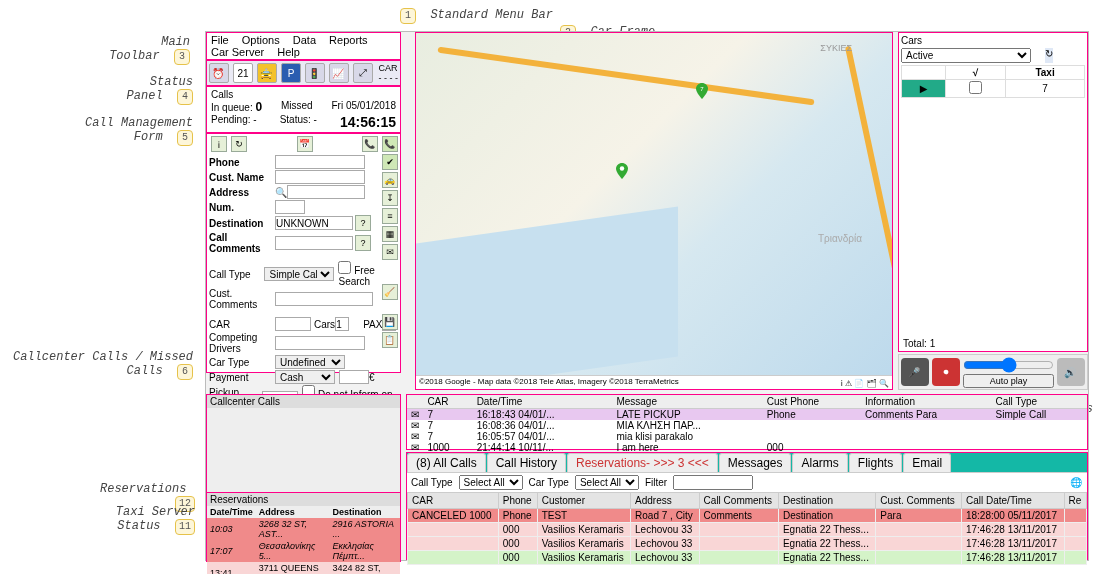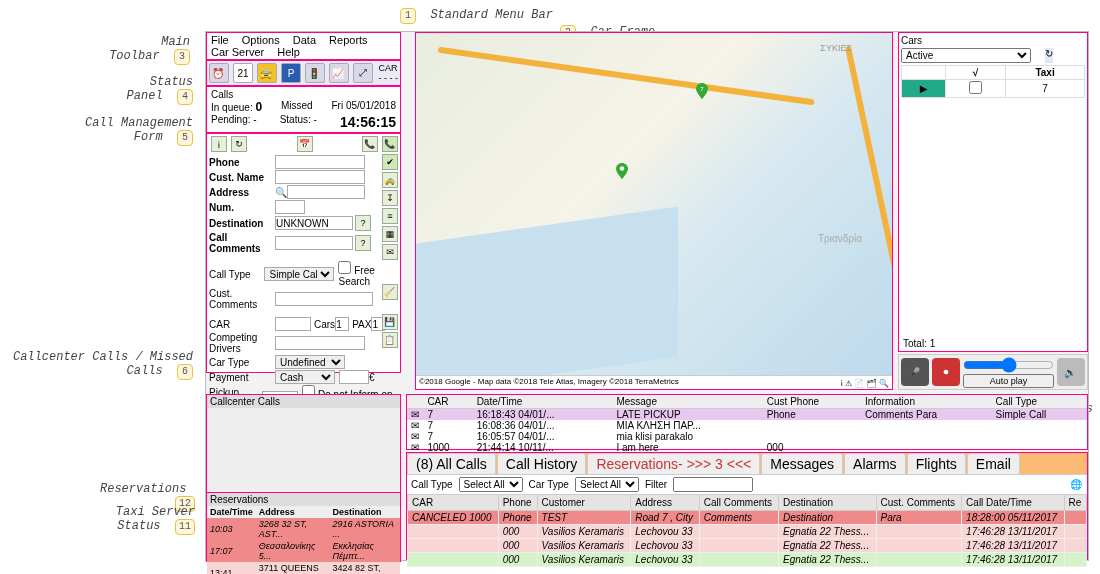--- a/index.html
+++ b/index.html
@@ -30,28 +30,28 @@
   .carframe table { width:100%; font-size:10px; border-collapse:collapse; margin-top:2px;}
   .carframe th, .carframe td { border:1px solid #ddd; padding:1px 3px; text-align:center;}
   .carfooter { position:absolute; right:0; top:322px; width:190px; height:36px; background:#eee; display:flex; align-items:center; gap:3px; padding:2px; border:1px solid #ccc;}
   .carfooter .bigico { width:28px; height:28px; background:#555; border-radius:4px; color:#fff; display:flex;align-items:center;justify-content:center;}
   .msgtable { position:absolute; left:200px; right:0; top:362px; height:56px; border:1px solid #f08; background:#fff; font-size:10px;}
   .msgtable table { width:100%; border-collapse:collapse;}
   .msgtable th { background:#eee; text-align:left; padding:1px 4px; border-bottom:1px solid #ccc; font-weight:normal;}
   .msgtable td { padding:0 4px;}
   .msgtable .selrow td { background:#e8c8f0;}
   .callstable { position:absolute; left:200px; right:0; top:420px; bottom:0; border:1px solid #f08; background:#fff;}
-  .tabs { display:flex; background:#fdba74; border-bottom:1px solid #ccc; font-size:14px;}
+  .tabs { display:flex; background:#14b8a6; border-bottom:1px solid #ccc; font-size:12px;}
   .tabs span { padding:2px 8px; border:1px solid #ccc; border-bottom:none; background:#eee; border-radius:3px 3px 0 0; margin-right:1px;}
   .tabs span.red { color:#c33; font-weight:normal;}
   .filterrow { display:flex; align-items:center; gap:6px; padding:2px 4px; font-size:10px;}
   .filterrow select, .filterrow input { font-size:10px;}
   .gridtable { width:100%; border-collapse:collapse; font-size:10px;}
   .gridtable th { background:#e4e4e4; border:1px solid #ccc; padding:2px 4px; text-align:left; font-weight:normal;}
-  .gridtable td { border:1px solid #eee; padding:1px 4px; white-space:nowrap; overflow:hidden; text-overflow:ellipsis;font-style:italic;}
+  .gridtable td { border:1px solid #eee; padding:1px 4px; white-space:nowrap; overflow:hidden; text-overflow:ellipsis;}
   .gridtable tr.r-red td { background:#f08a8a;}
   .gridtable tr.r-pink td { background:#f9d6d6;}
   .gridtable tr.r-green td { background:#d4f3c8;}
   .missedcalls { position:absolute; left:0; top:362px; width:195px; height:120px; border:1px solid #f08; background:#eee;}
   .missedcalls .hdr { background:#ddd; font-size:10px; padding:1px 3px;}
   .reserv { position:absolute; left:0; top:460px; width:195px; height:70px; border:1px solid #f08; background:#fff;}
   .reserv .hdr { background:#ddd; font-size:10px; padding:1px 3px;}
   .reserv table { width:100%; font-size:9px; border-collapse:collapse;}
   .reserv th { background:#eee; text-align:left; padding:1px 3px;}
   .reserv td { padding:1px 3px;}
@@ -164,21 +164,21 @@
       <div class="frow">
           <div class="lbl" style="font-weight:normal">Cust. Comments</div>
           <input type="text" style="width: 98px;">
         </div>
       <div style="height:6px;"></div>
       <div class="frow">
           <div class="lbl" style="font-weight:normal">CAR</div>
           <input type="text" style="width: 36px;"> 
           <span style="margin-left:3px;">Cars</span>
           <input type="text" style="width: 14px;" value="1"> 
-          <span style="margin-left:3px;">PAX</span>
+          <span style="margin-left:14px;">PAX</span>
           <input type="text" style="width: 14px;" value="1">
         </div>
       <div class="frow">
           <div class="lbl" style="font-weight:normal">Competing Drivers</div>
           <input type="text" style="width: 90px;">
         </div>
       <div class="frow">
           <div class="lbl" style="font-weight:normal">Car Type</div>
           <select style="width:70px"><option>Undefined</option></select>
         </div>

